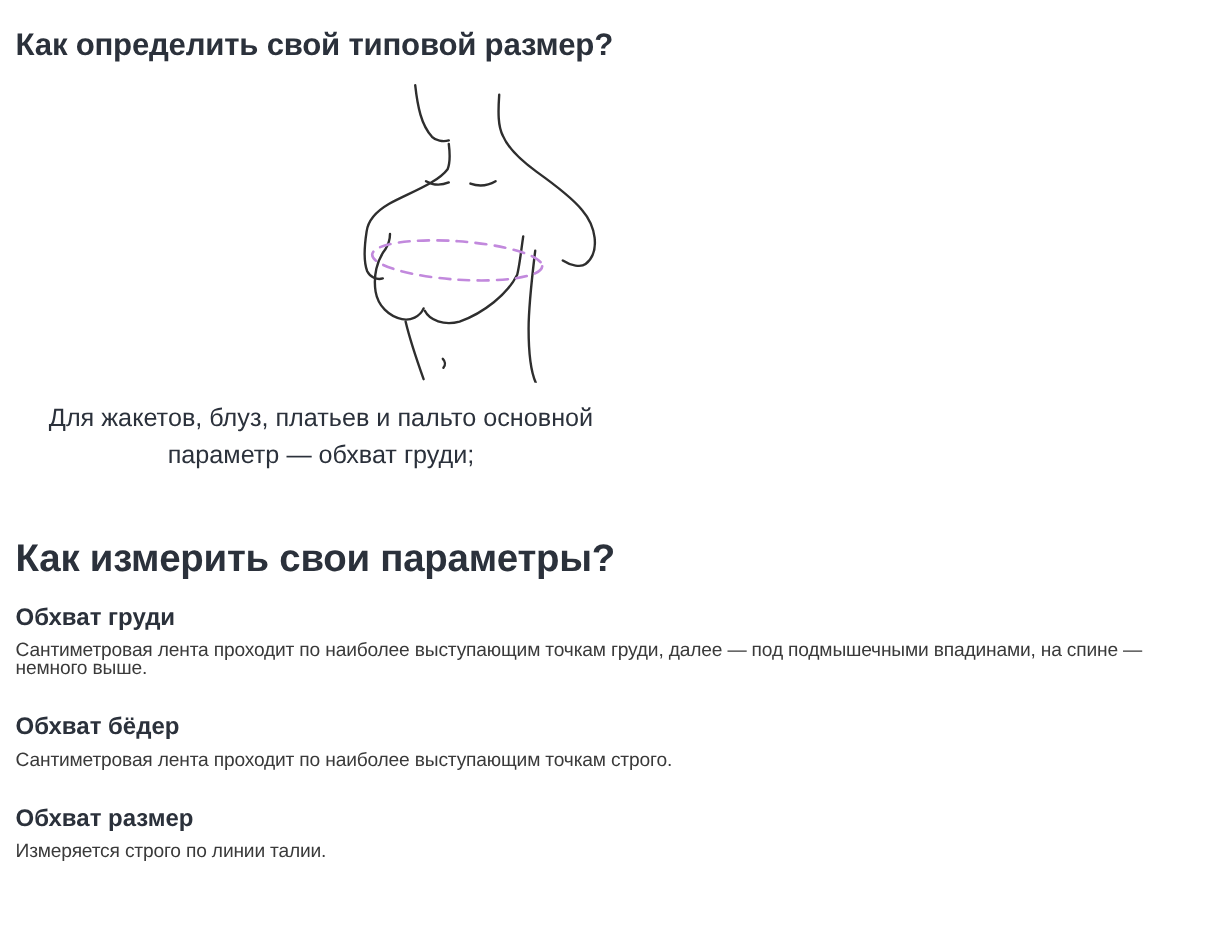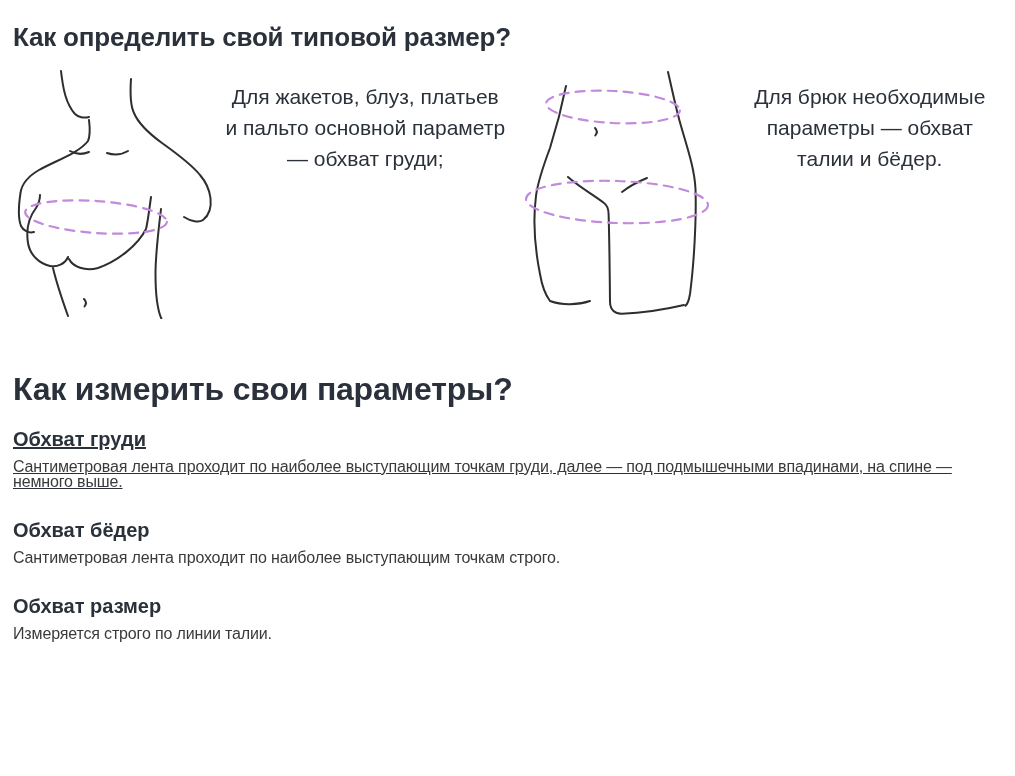--- a/index.html
+++ b/index.html
@@ -16,34 +16,34 @@
     font-family:"Liberation Sans","DejaVu Sans",sans-serif;
     color:var(--text-primary);
     overflow:hidden;
   }
   .page{padding:10px 13px 0 13px;}
   .page-title{
     font-size:26px;line-height:31px;font-weight:600;
     letter-spacing:-0.2px;margin:12px 0 0 0;
   }
   .figures{display:flex;margin-top:14px;}
-  .figure-col{width:50%;display:flex;flex-direction:row;align-items:flex-start;}
+  .figure-col{width:50%;display:flex;flex-direction:column;align-items:flex-end;}
   .fig-box{height:252px;display:flex;align-items:flex-end;justify-content:center;}
   .figure-caption{
     margin-top:14px;font-size:21px;line-height:31px;
     text-align:center;max-width:480px;color:var(--text-primary);
   }
   svg .body-line{fill:none;stroke:var(--outline);stroke-width:2;stroke-linecap:round;stroke-linejoin:round;}
   svg .tape{fill:none;stroke:var(--tape);stroke-width:2.2;stroke-linecap:round;stroke-dasharray:9 7;}
   .measure-heading{
     font-size:32px;line-height:29px;font-weight:600;
     letter-spacing:-0.2px;margin:56px 0 0 0;
   }
   .measure-item{margin-top:30px;}
-  .measure-item:first-of-type{margin-top:24px;text-decoration:underline;}
+  .measure-item:first-of-type{margin-top:24px;}
   .measure-title{font-size:20px;line-height:23px;font-weight:600;margin:0;}
   .measure-desc{
     font-size:16px;line-height:15px;margin:8px 0 0 0;
     color:var(--text-secondary);letter-spacing:-0.15px;
   }
 </style>
 </head>
 <body>
 
 <div class="page">
@@ -74,41 +74,20 @@
           <path class="body-line" d="M40,199 C44,216 50,233 55,247"></path>
 
           <path class="body-line" d="M71,230 C73,232 73.5,235 71.5,237.5"></path>
 
           <ellipse class="tape" cx="83" cy="148" rx="71" ry="16" transform="rotate(4 83 148)"></ellipse>
         </svg>
       </div>
       <figcaption class="figure-caption">Для жакетов, блуз, платьев и пальто основной параметр — обхват груди;</figcaption>
     </figure>
 
-    <figure class="figure-col" style="margin:0;">
-      <div class="fig-box">
-        <svg width="230" height="255" viewBox="0 0 230 255" aria-hidden="true">
-
-          <path class="body-line" d="M58,22 C54,42 48,65 42,84 C36,100 30,116 28,132 C25,155 27,185 32,210 C34,222 37.5,231 42,237 C54,241.5 70,241 82,237"></path>
-
-          <path class="body-line" d="M60,113 C70,122 87,132 96,139 C99.5,141.5 100.5,146 100.6,150 C101.5,180 101.8,215 102,238 C102.3,246 107,250 114,249.7 C134,249 159,245 176,241"></path>
-
-          <path class="body-line" d="M160,8 C164,25 168,45 173,62 C180,86 186.5,105 187.5,125 C188.5,155 186,200 182,230 C181,236 179.5,240 177.5,241.8"></path>
-
-          <path class="body-line" d="M87,64 C89,66 89.3,69 87.3,71.5"></path>
-
-          <path class="body-line" d="M114,128 C121,122.5 130.5,117.5 139,114"></path>
-
-          <ellipse class="tape" cx="105" cy="43" rx="67" ry="16" transform="rotate(3 105 43)"></ellipse>
-
-          <ellipse class="tape" cx="109" cy="138" rx="91" ry="21" transform="rotate(2 109 138)"></ellipse>
-        </svg>
-      </div>
-      <figcaption class="figure-caption">Для брюк необходимые параметры — обхват талии и бёдер.</figcaption>
-    </figure>
 
   </div>
 
   <h2 class="measure-heading">Как измерить свои параметры?</h2>
 
   <section class="measure-item">
     <h3 class="measure-title">Обхват груди</h3>
     <p class="measure-desc">Сантиметровая лента проходит по наиболее выступающим точкам груди, далее — под подмышечными впадинами, на спине — немного выше.</p>
   </section>
 

